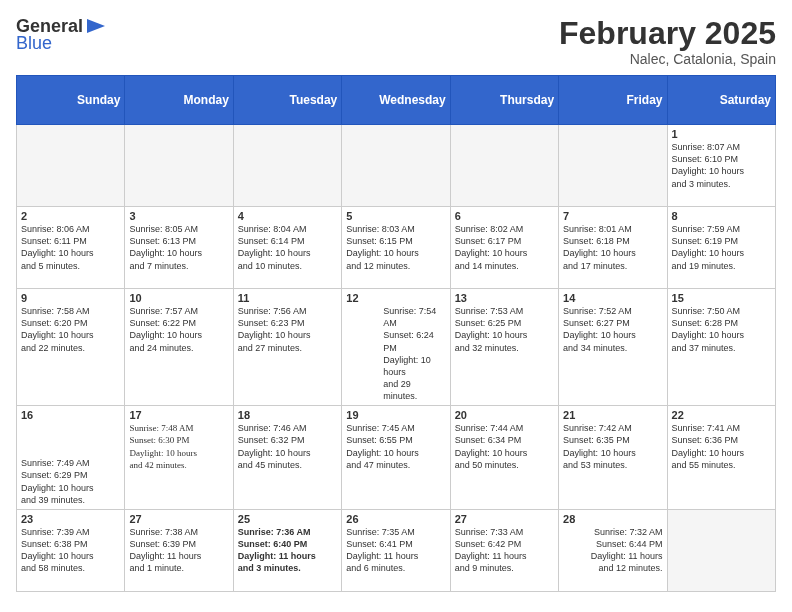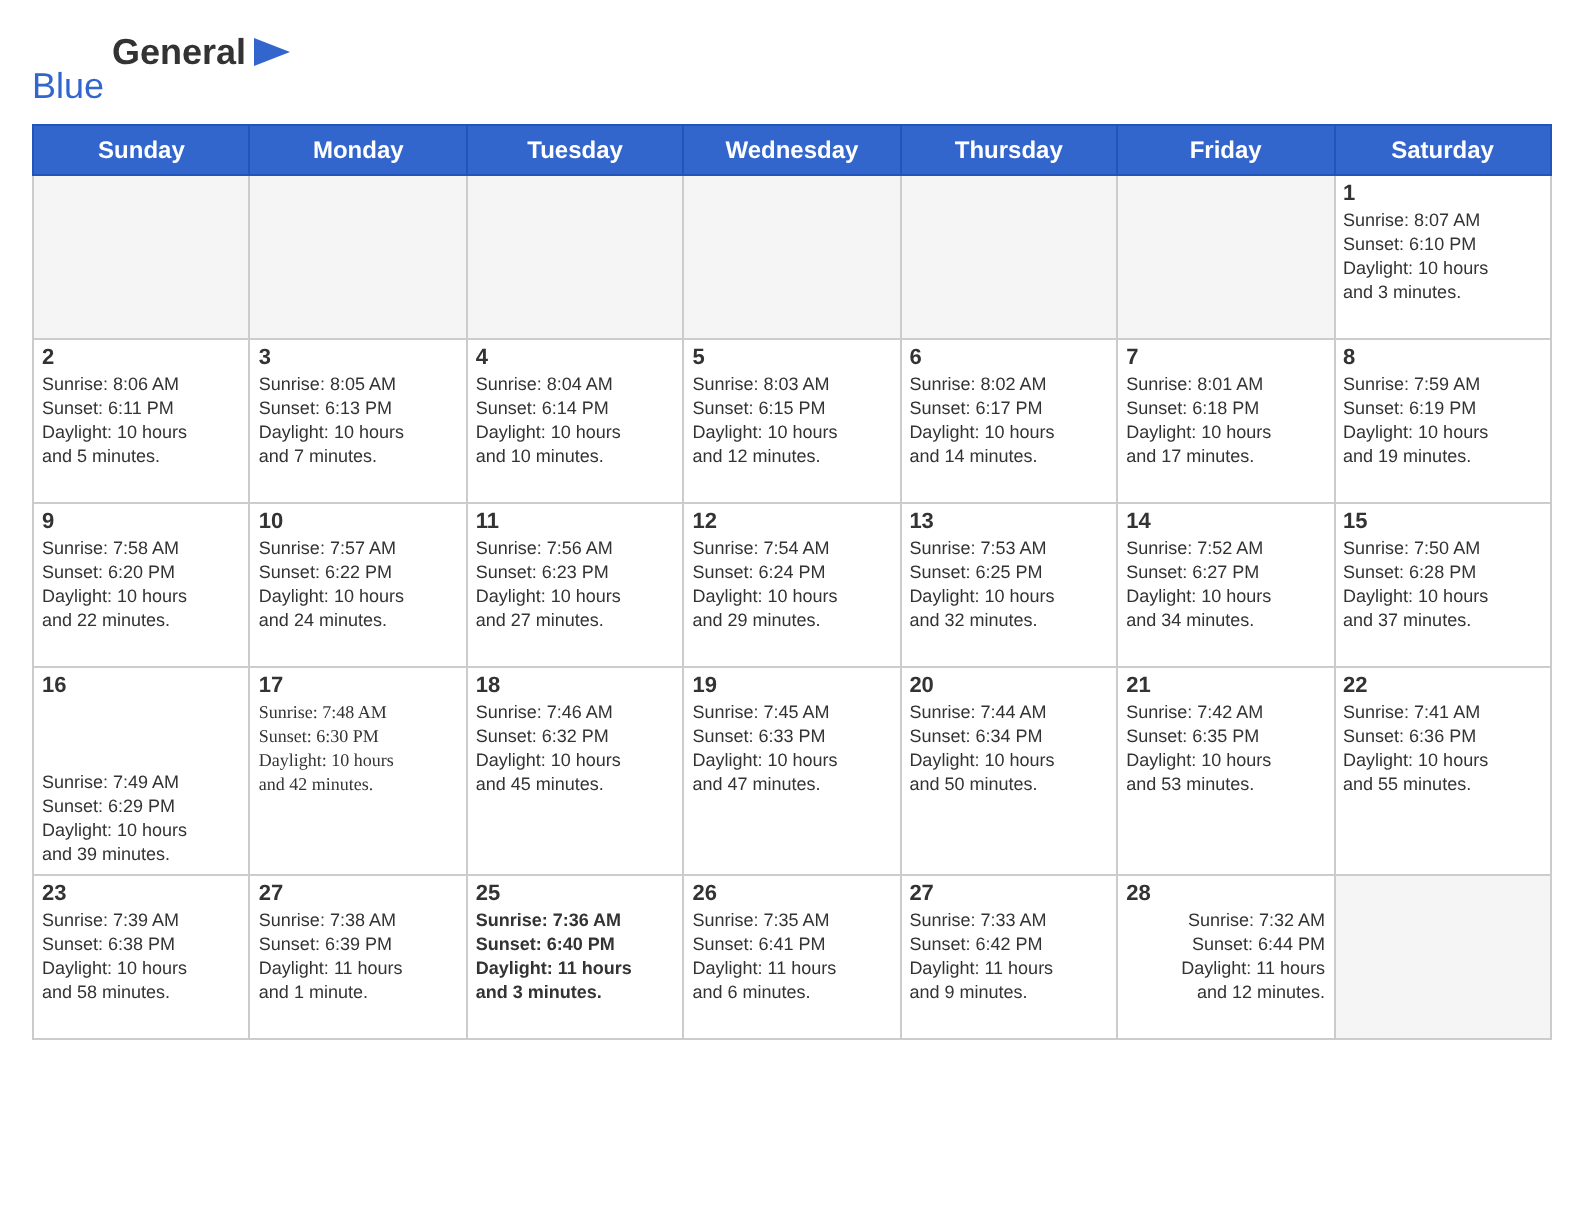--- a/index.html
+++ b/index.html
@@ -19,21 +19,21 @@
     .header {
       display: flex;
       justify-content: space-between;
       align-items: flex-start;
       margin-bottom: 8px;
     }
     .logo {
       display: flex;
       align-items: center;
     }
-    .logo-general { color: #333; margin-left: 40px; }
+    .logo-general { color: #333; }
     .logo-blue { color: #3366cc; }
     .title-block {
       text-align: right;
     }
     .month-title {
       font-size: 32px;
       font-weight: bold;
       color: #333;
       line-height: 1.1;
     }
@@ -44,22 +44,22 @@
     .calendar {
       width: 100%;
       border-collapse: collapse;
       border: 1px solid #ccc;
     }
     .calendar th {
       background: #3366cc;
       color: #fff;
       font-size: 12px;
       font-weight: bold;
-      padding: 5px 4px;
-      text-align: center;
+      padding: 17px 4px;
+      text-align: right;
       border: 1px solid #2255bb;
     }
     .calendar td {
       border: 1px solid #ccc;
       vertical-align: top;
       padding: 3px 4px;
       font-size: 9.5px;
       color: #333;
       width: 105px;
       height: 82px;
@@ -89,20 +89,24 @@
       <div>
         <div style="display:flex;align-items:center;">
           <span class="logo-general" style="font-size:18px;font-weight:bold;color:#333;">General</span>
           <svg width="22" height="18" viewBox="0 0 22 18" style="margin-left:2px;margin-top:-2px;">
             <polygon points="2,2 20,9 2,16" fill="#3366cc"></polygon>
           </svg>
         </div>
         <span class="logo-blue" style="font-size:18px;font-weight:normal;color:#3366cc;display:block;margin-top:-4px;">Blue</span>
       </div>
     </div>
+    <div class="title-block">
+      <div class="month-title">February 2025</div>
+      <div class="location">Nalec, Catalonia, Spain</div>
+    </div>
   </div>
 
   <table class="calendar">
     <thead>
       <tr>
         <th>Sunday</th>
         <th>Monday</th>
         <th>Tuesday</th>
         <th>Wednesday</th>
         <th>Thursday</th>
@@ -194,21 +198,21 @@
           </td>
           <td>
             <span class="day-number">11</span>
             <div class="day-info" style="white-space: pre-line;">Sunrise: 7:56 AM
 Sunset: 6:23 PM
 Daylight: 10 hours
 and 27 minutes.</div>
           </td>
           <td>
             <span class="day-number">12</span>
-            <div class="day-info" style="white-space: pre-line;">Sunrise: 7:54 AM
+            <div class="day-info" style="white-space: pre-line; margin-left: 37px;">Sunrise: 7:54 AM
 Sunset: 6:24 PM
 Daylight: 10 hours
 and 29 minutes.</div>
           </td>
           <td>
             <span class="day-number">13</span>
             <div class="day-info" style="white-space: pre-line;">Sunrise: 7:53 AM
 Sunset: 6:25 PM
 Daylight: 10 hours
 and 32 minutes.</div>
@@ -246,21 +250,21 @@
           <td>
             <span class="day-number">18</span>
             <div class="day-info" style="white-space: pre-line;">Sunrise: 7:46 AM
 Sunset: 6:32 PM
 Daylight: 10 hours
 and 45 minutes.</div>
           </td>
           <td>
             <span class="day-number">19</span>
             <div class="day-info" style="white-space: pre-line;">Sunrise: 7:45 AM
-Sunset: 6:33 PM
+Sunset: 6:55 PM
 Daylight: 10 hours
 and 47 minutes.</div>
           </td>
           <td>
             <span class="day-number">20</span>
             <div class="day-info" style="white-space: pre-line;">Sunrise: 7:44 AM
 Sunset: 6:34 PM
 Daylight: 10 hours
 and 50 minutes.</div>
           </td>

